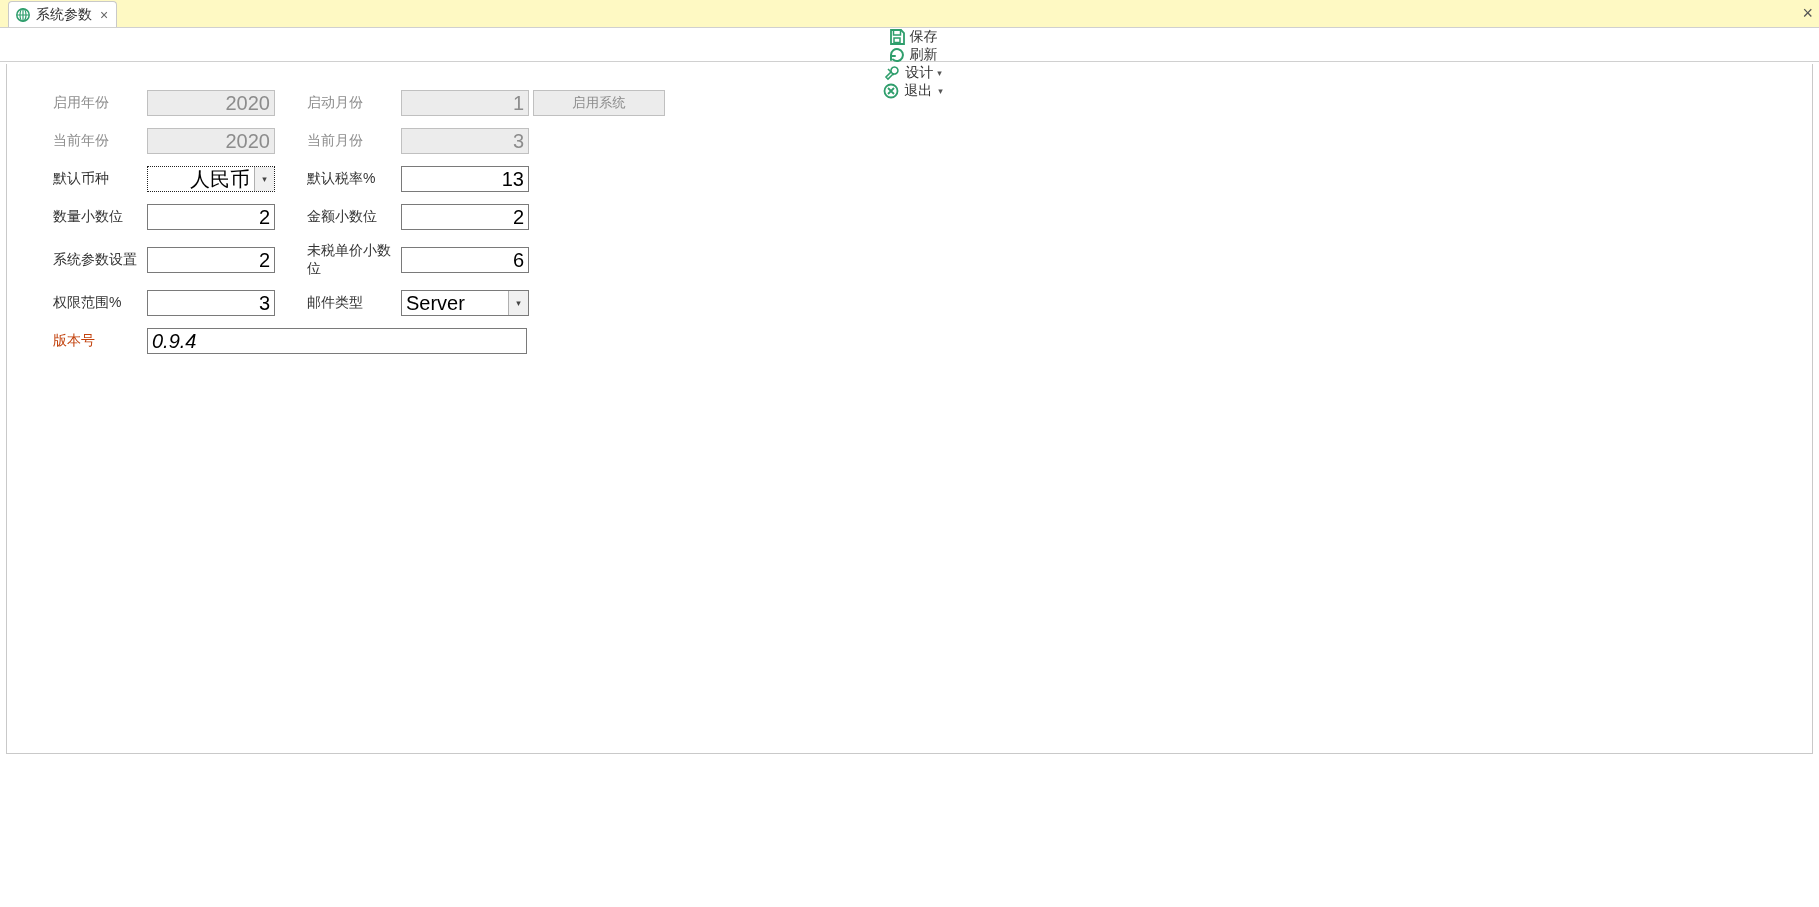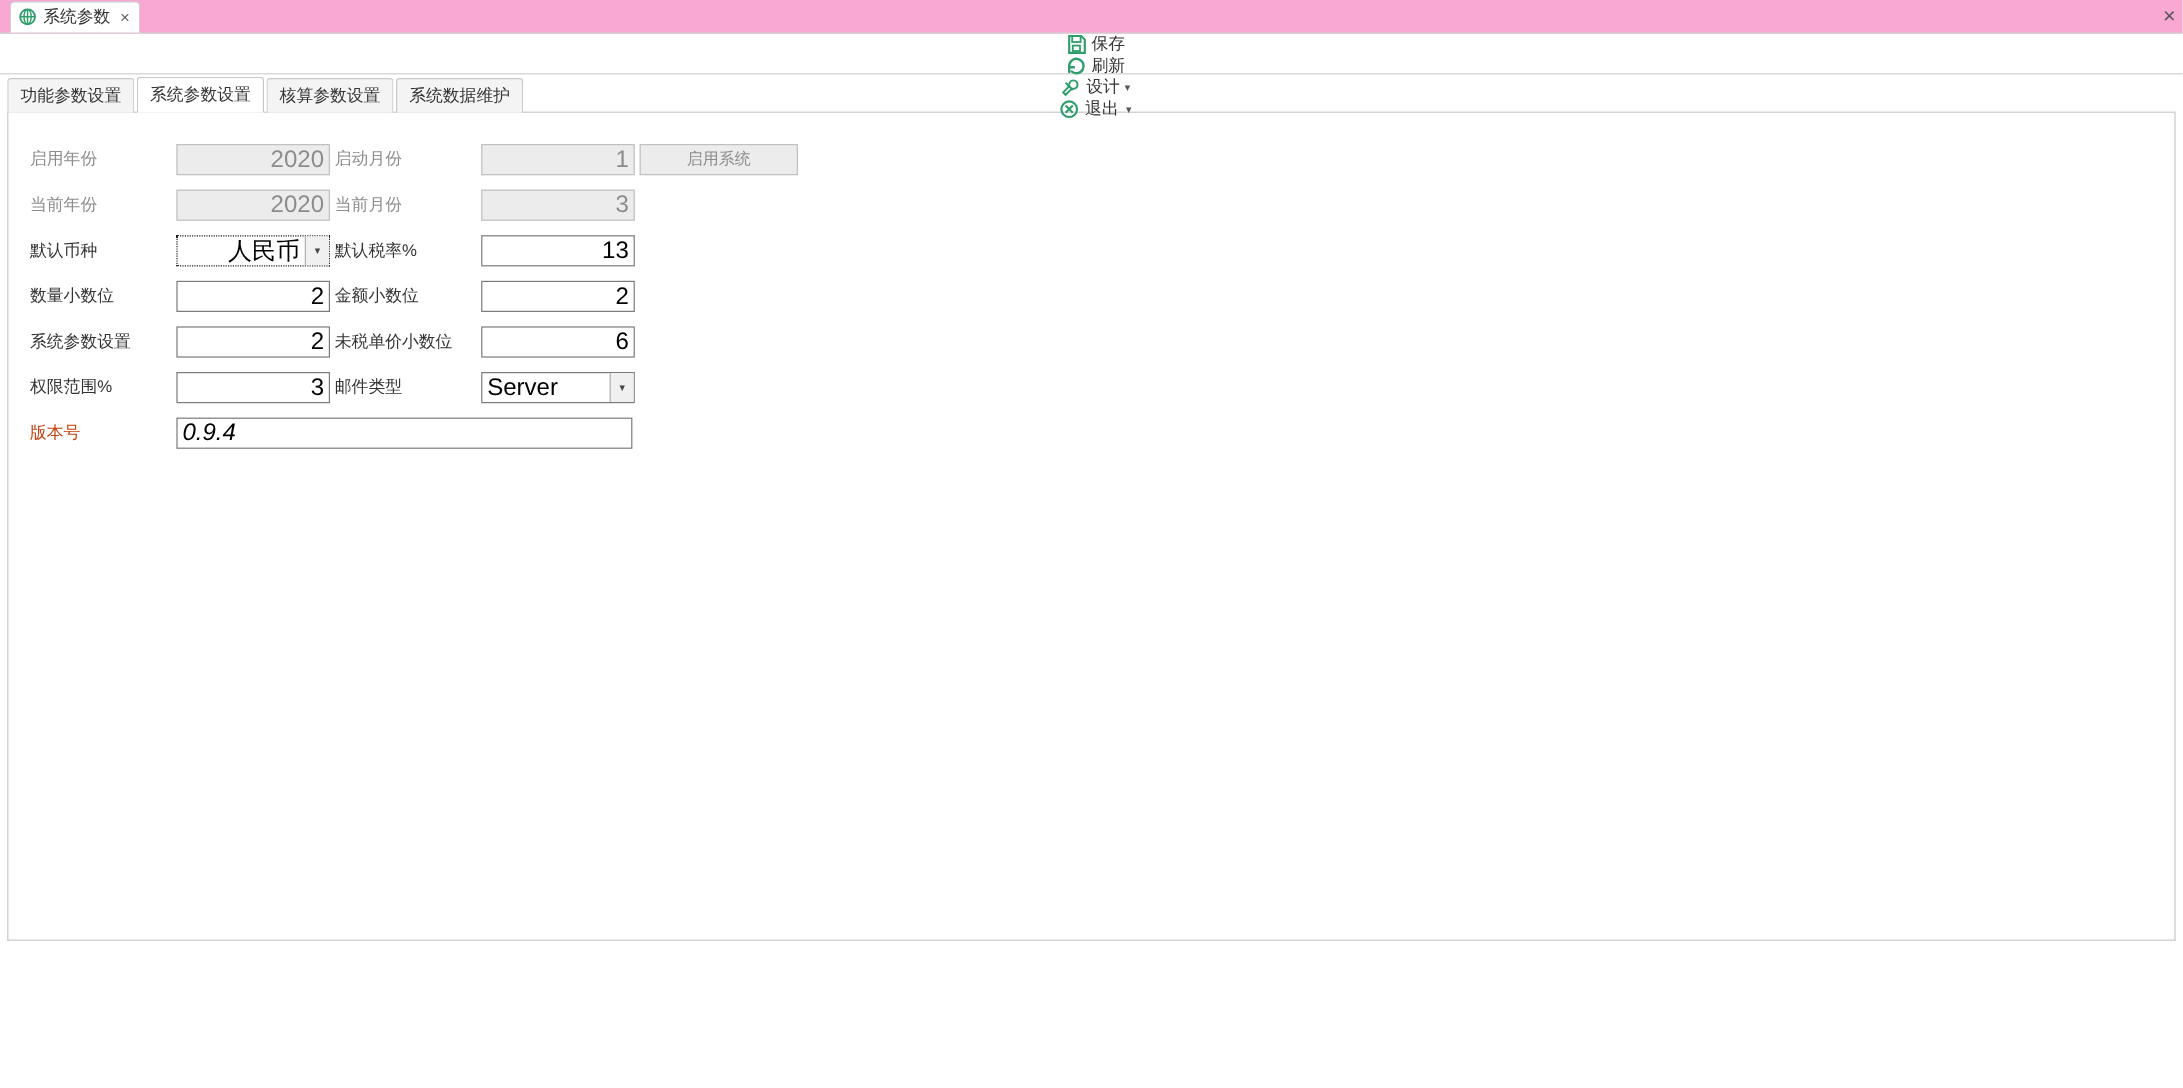--- a/index.html
+++ b/index.html
@@ -1,19 +1,19 @@
 <!DOCTYPE html>
 <html><head>
 <meta charset="utf-8">
 <style>
   * { box-sizing: border-box; margin: 0; padding: 0; }
   body { font-family: "Microsoft YaHei", "SimSun", Arial, sans-serif; font-size: 14px; color: #333; background: #fff; }
 
   
-  .doc-tab-bar { height: 28px; border-bottom: 1px solid #d0d0d0; background: #f9a8d4; display: flex; align-items: center; position: relative; }
+  .doc-tab-bar { height: 28px; border-bottom: 1px solid #d0d0d0; background: #fef9c3; display: flex; align-items: flex-end; position: relative; }
   .doc-tab { display: inline-flex; align-items: center; height: 26px; padding: 0 8px 0 6px; border: 1px solid #c9c9c9; border-bottom: none; border-top-left-radius: 4px; border-top-right-radius: 4px; background: #fff; margin-left: 8px; }
   .doc-tab .doc-tab-icon { width: 16px; height: 16px; margin-right: 5px; display: inline-flex; align-items: center; justify-content: center; }
   .doc-tab .doc-tab-icon svg { width: 16px; height: 16px; }
   .doc-tab .doc-tab-title { color: #333; }
   .doc-tab .doc-tab-close { margin-left: 8px; color: #666; font-size: 14px; cursor: pointer; }
   .window-close { position: absolute; right: 6px; top: 3px; color: #555; font-size: 18px; cursor: pointer; }
 
   
   .toolbar { height: 34px; display: flex; align-items: center; border-bottom: 1px solid #d0d0d0; background: #fff; padding-left: 6px; flex-direction: column; }
   .toolbar-grip { width: 6px; height: 22px; margin-right: 4px; background:
@@ -27,21 +27,21 @@
 
   
   .content-area { margin: 2px 6px 6px 6px; }
   .inner-tab-bar { height: 30px; display: flex; align-items: flex-end; border-bottom: 1px solid #c9c9c9; }
   .inner-tab { padding: 5px 10px 5px 10px; border: 1px solid #c9c9c9; border-bottom: none; margin-right: 2px; background: #f4f4f4; cursor: pointer; position: relative; top: 1px; border-top-left-radius: 3px; border-top-right-radius: 3px; }
   .inner-tab.active { background: #fff; border-bottom: 1px solid #fff; }
   .panel { border: 1px solid #c9c9c9; border-top: none; padding: 26px 18px; min-height: 690px; }
 
   
   .form-grid { display: grid; grid-template-columns: 120px 130px 120px 130px auto; column-gap: 2px; row-gap: 12px; align-items: center; max-width: 640px; }
-  .form-grid .lbl { color: #333; }
+  .form-grid .lbl { color: #333; margin-left: 28px; }
   .form-grid .lbl.disabled { color: #8c8c8c; }
   .form-grid .lbl.red { color: #c2410c; }
   .form-grid input[type="text"] { height: 26px; width: 128px; border: 1px solid #7a7a7a; padding: 0 4px; font-size: 20px; }
   .form-grid input.ralign { text-align: right; }
   .form-grid input:disabled { background: #ececec; color: #8c8c8c; border: 1px solid #c0c0c0; }
   .form-grid .widefield { grid-column: 2 / span 4; }
   .form-grid .widefield input { width: 380px; text-align: left; font-style: italic; }
 
   .select-wrap { position: relative; width: 128px; height: 26px; }
   .select-wrap input { width: 100%; height: 100%; padding-right: 22px; }
@@ -110,34 +110,20 @@
           <circle cx="9" cy="9" r="6.5" fill="none" stroke="#2f9e6c" stroke-width="1.8"></circle>
           <path d="M6 6l6 6M12 6l-6 6" stroke="#2f9e6c" stroke-width="1.8"></path>
         </svg>
     </span>
     <span>退出</span>
     <span class="dd-caret" style="margin-left:6px;">▾</span>
   </div>
 </div>
 
 <div class="content-area">
-  <div class="inner-tab-bar">
-    <div class="inner-tab">
-      <span>功能参数设置</span>
-    </div>
-    <div class="inner-tab active">
-      <span>系统参数设置</span>
-    </div>
-    <div class="inner-tab">
-      <span>核算参数设置</span>
-    </div>
-    <div class="inner-tab">
-      <span>系统数据维护</span>
-    </div>
-  </div>
 
   <div class="panel">
     <div class="form-grid">
 
       <div class="lbl disabled">启用年份</div>
       <input type="text" class="ralign" disabled="" value="2020" style="">
       <div class="lbl disabled">启动月份</div>
       <input type="text" class="ralign" disabled="" value="1" style="">
       <button class="btn" disabled="">启用系统</button>
 

